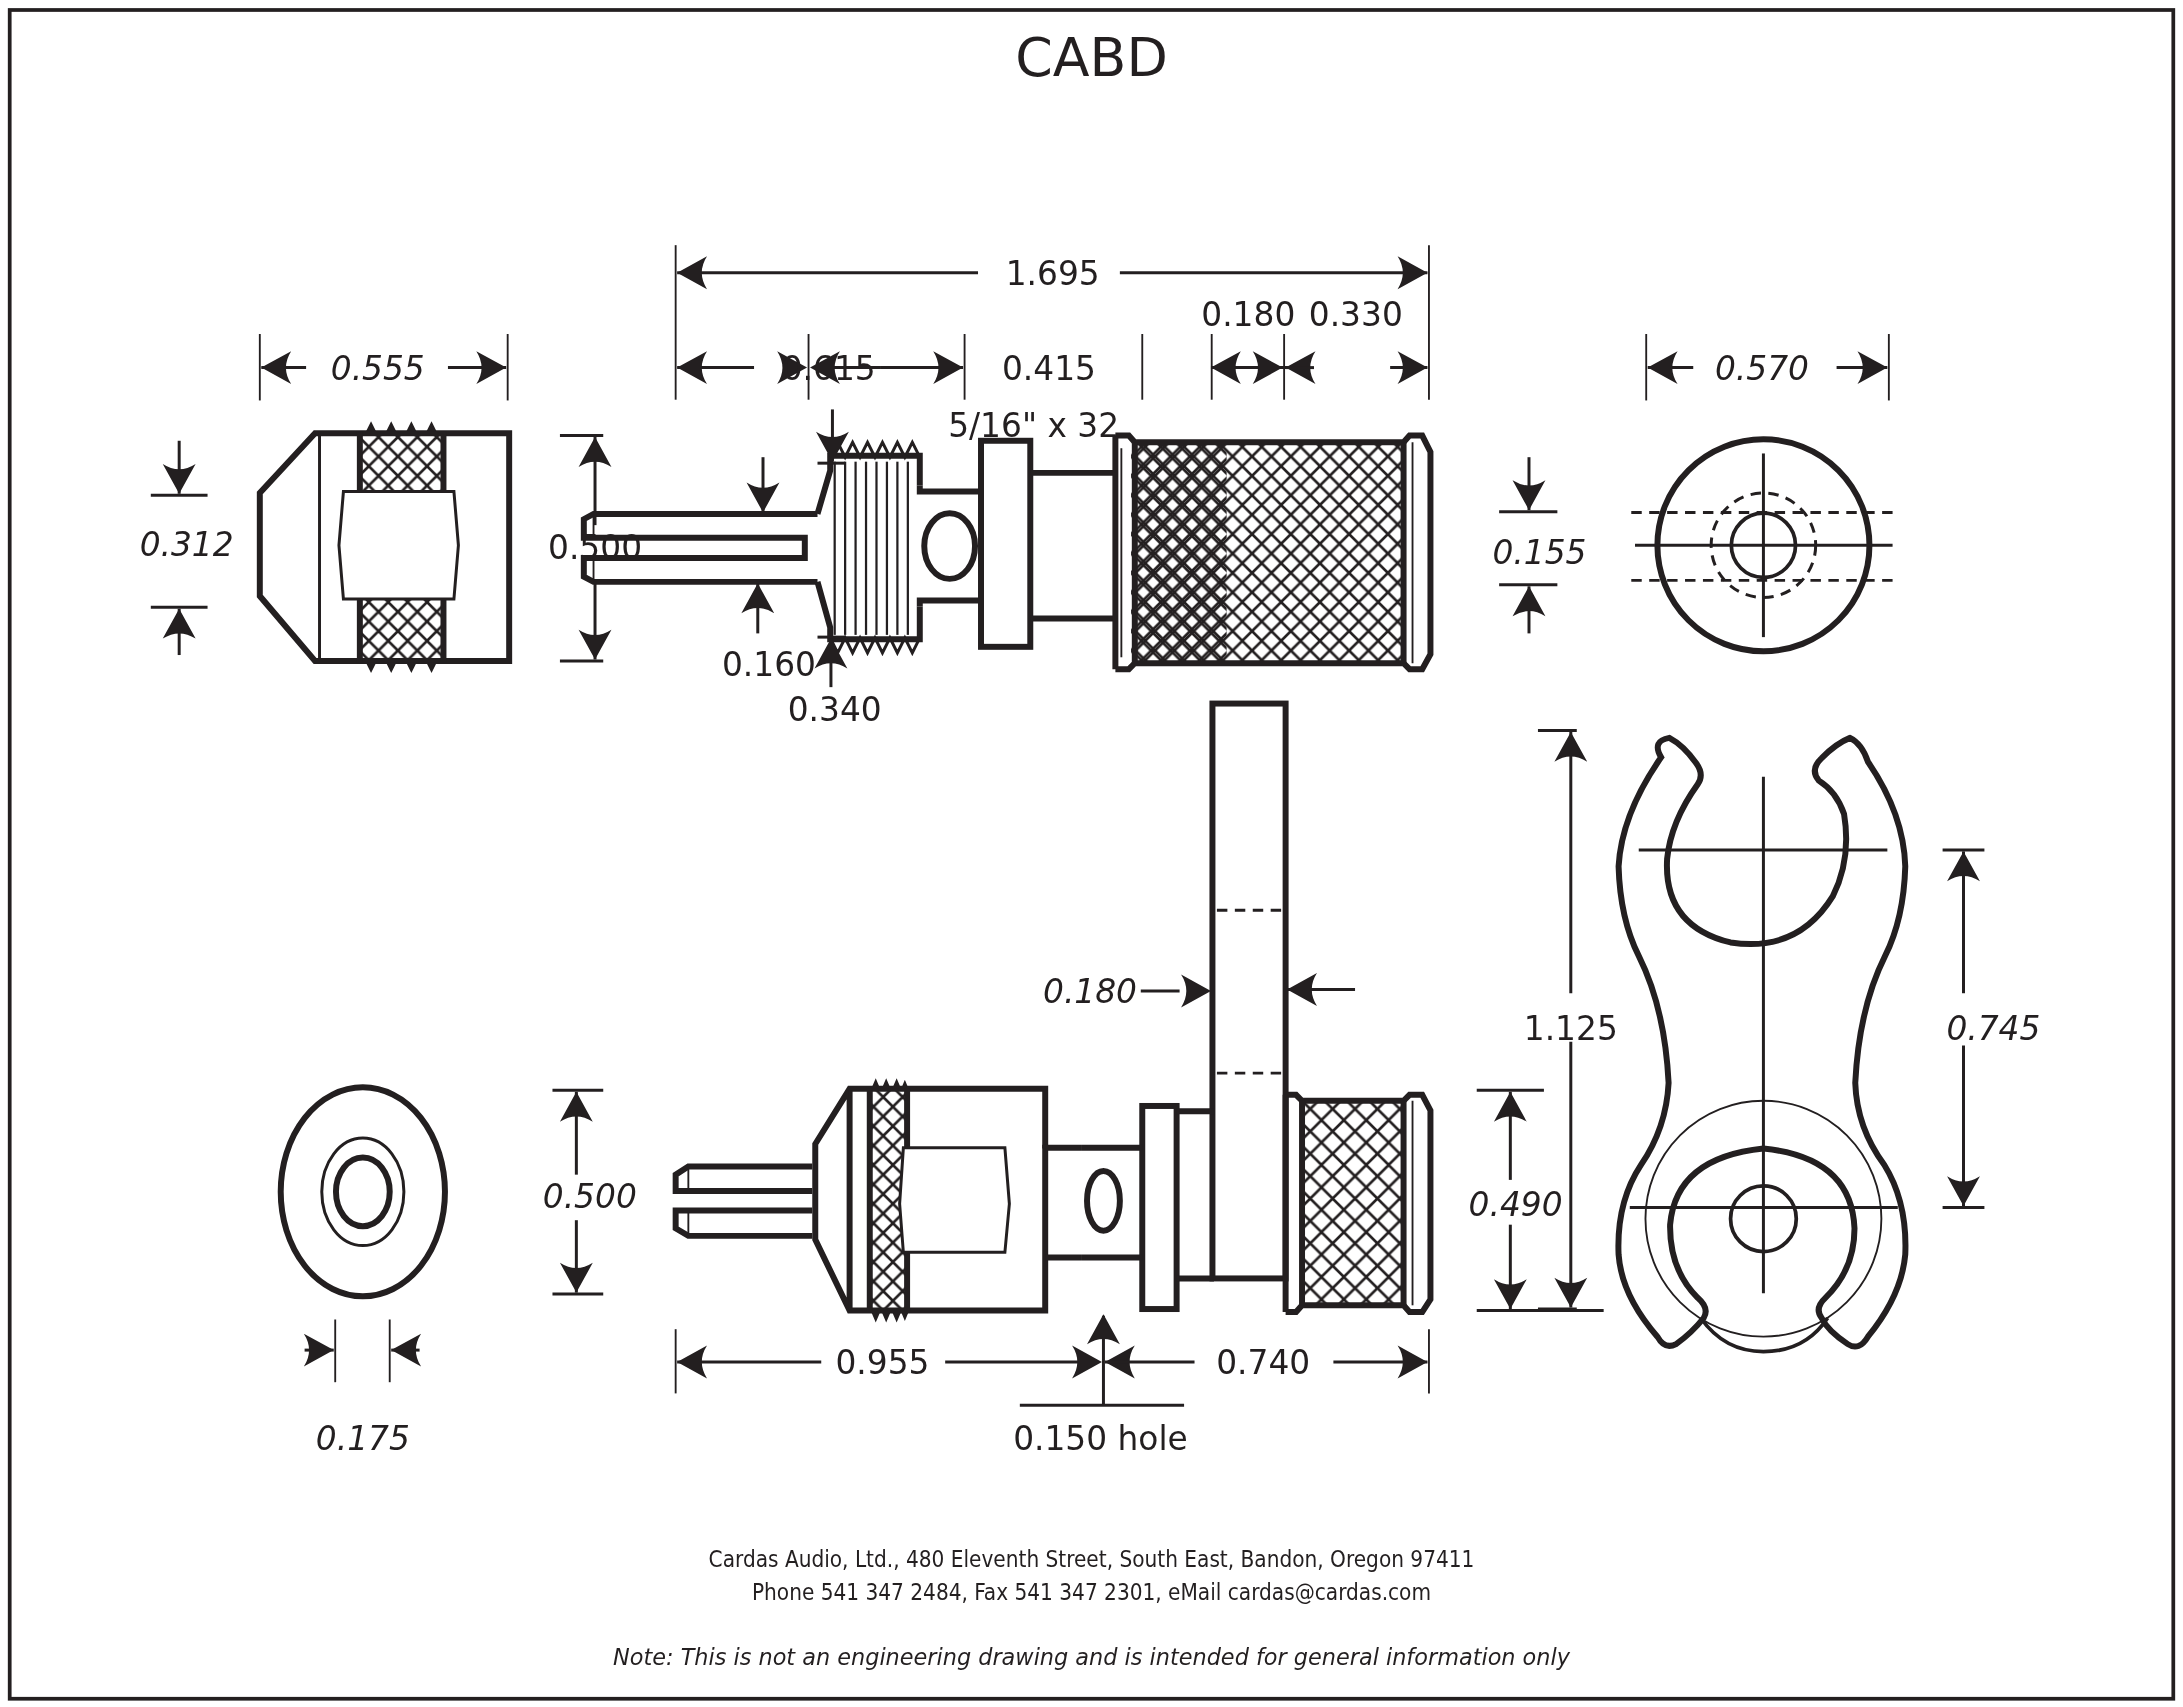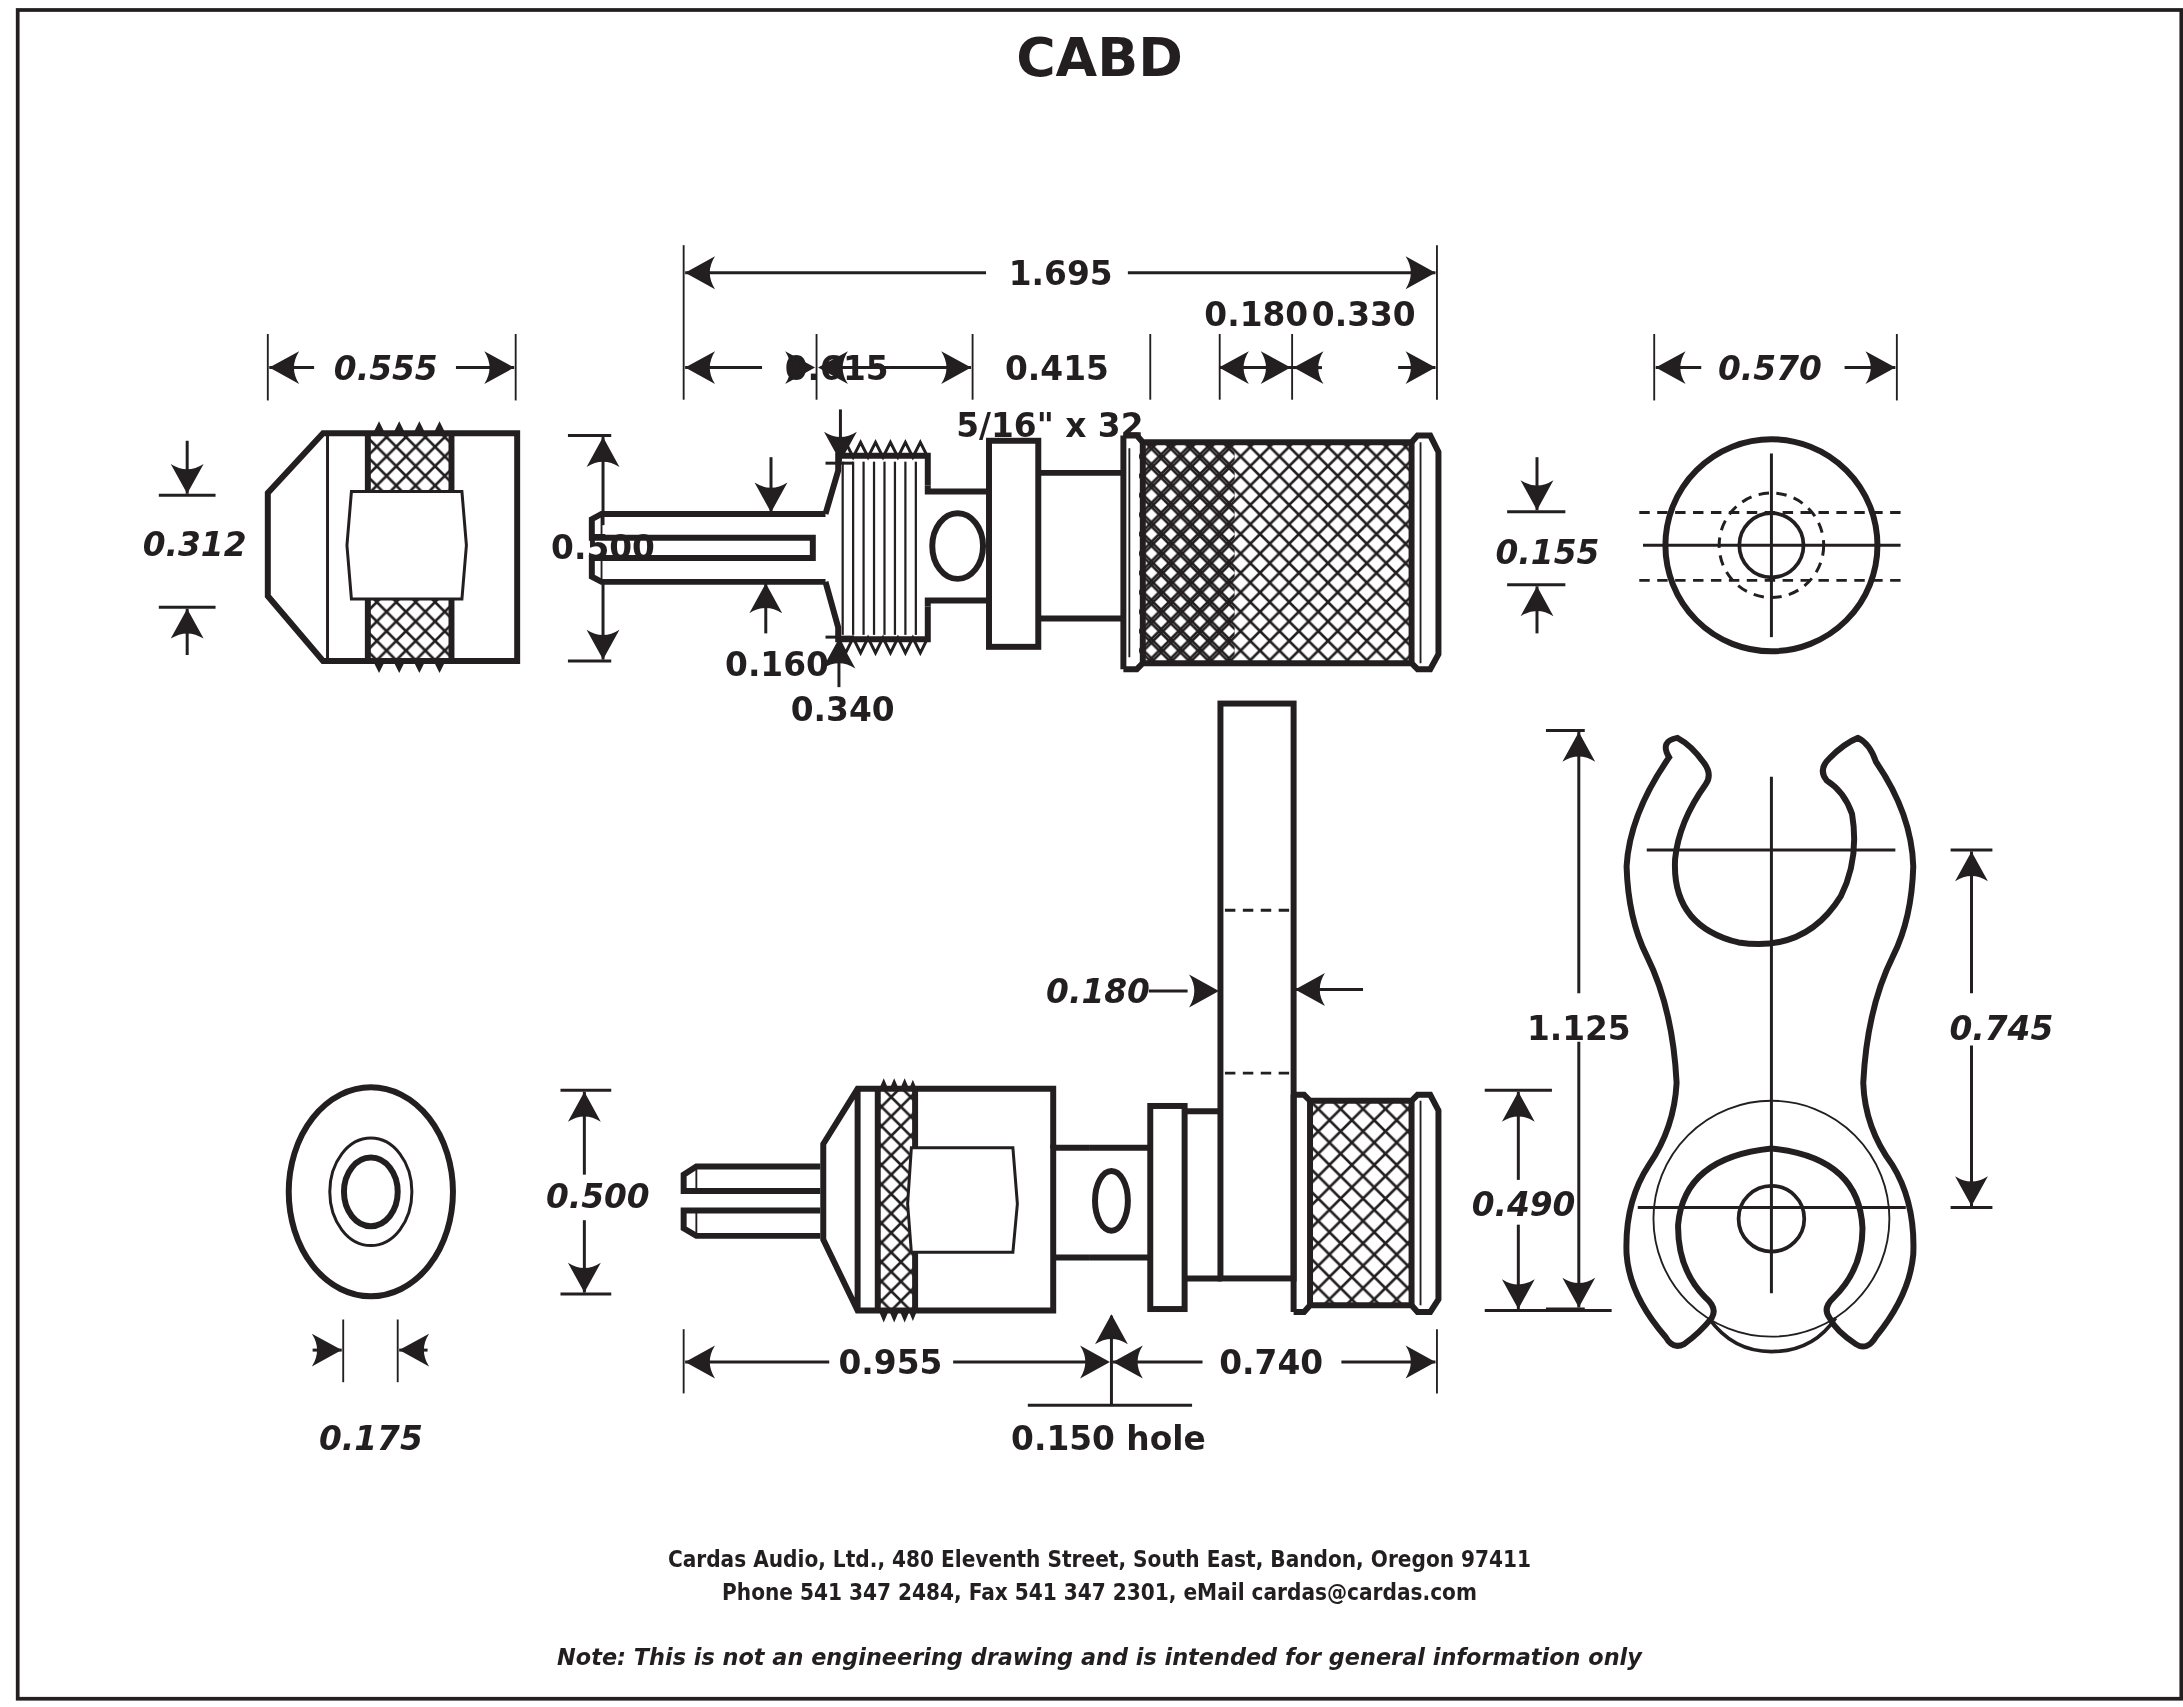--- a/index.html
+++ b/index.html
@@ -1,17 +1,17 @@
 <!DOCTYPE html>
 <html style="font-size:12px"><head>
 <meta charset="utf-8">
 <style>
   html, body { margin: 0; padding: 0; background: #ffffff; }
   body { width: 2183px; height: 1708px; overflow: hidden; }
-  #sheet { position: absolute; left: 8px; top: 0; width: 1774px; height: 1708px; font-weight: bold; }
+  #sheet { position: absolute; left: 0; top: 0; width: 1774px; height: 1708px; }
   svg { display: block; }
   .dim { font-family: "DejaVu Sans", sans-serif; font-style: italic; font-size: 44px; fill: #231f20; }
   .title { font-family: "DejaVu Sans", sans-serif; font-size: 72px; fill: #231f20; }
   .foot { font-family: "DejaVu Sans Condensed", "DejaVu Sans", sans-serif; font-size: 30px; fill: #231f20; }
   .note { font-family: "DejaVu Sans", sans-serif; font-style: italic; font-size: 30px; fill: #231f20; }
   .thick { stroke: #231f20; stroke-width: 8; fill: none; stroke-linejoin: miter; }
   .med { stroke: #231f20; stroke-width: 5; fill: none; }
   .thin { stroke: #231f20; stroke-width: 4; fill: none; }
   .hair { stroke: #231f20; stroke-width: 2.5; fill: none; }
   .dash { stroke: #231f20; stroke-width: 4; fill: none; stroke-dasharray: 14 10; }

